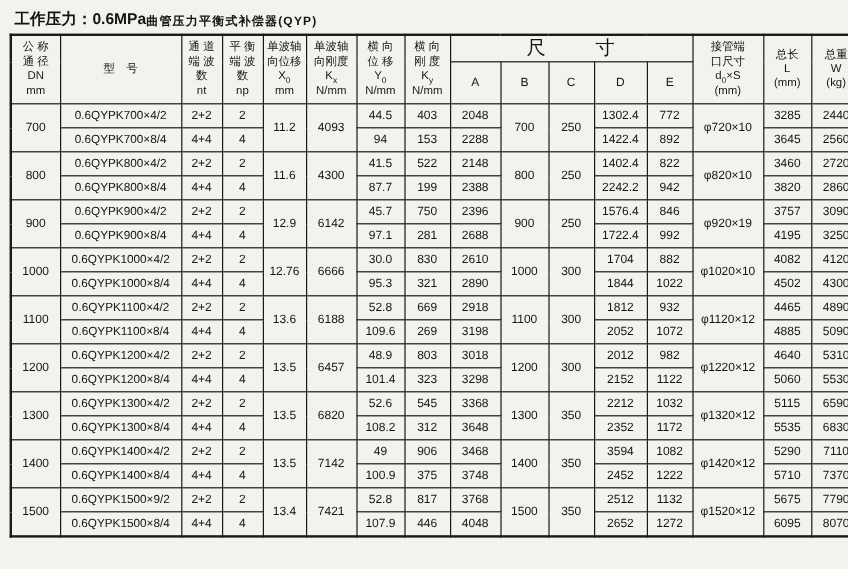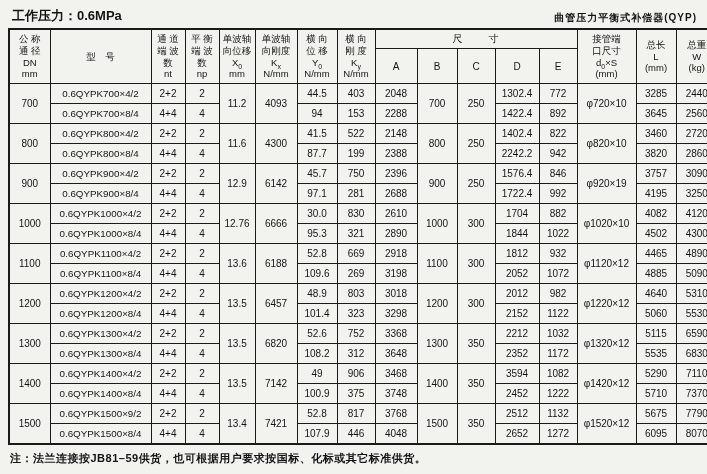--- a/index.html
+++ b/index.html
@@ -4,28 +4,28 @@
 <style>
   html,body{margin:0;padding:0;}
   body{
     width:707px;height:474px;
     background:#f2f2ef;
     font-family:"Liberation Sans","DejaVu Sans",sans-serif;
     color:#141414;
     -webkit-font-smoothing:antialiased;
   }
   .page{box-sizing:border-box;width:707px;height:474px;padding:5px 8px 0 8px;}
-  .titlebar{display:flex;justify-content:space-between;align-items:flex-end;padding:2px 2px 3px 4px;}
+  .titlebar{display:flex;align-items:flex-end;padding:2px 2px 3px 4px;}
   .title-left{font-size:13px;font-weight:bold;}
   .title-right{font-size:10px;font-weight:bold;letter-spacing:1px;}
   table{border-collapse:collapse;table-layout:fixed;width:691px;border:2px solid #1a1a1a;background:transparent;}
   th,td{border:1px solid #1a1a1a;text-align:center;vertical-align:middle;padding:0 1px;overflow:hidden;}
   th{font-weight:normal;font-size:9.5px;}
   th .hline{line-height:1.25;white-space:nowrap;}
-  thead .size-label{font-size:10px;letter-spacing:2.6em;padding-left:2.6em;white-space:nowrap;height:18px;margin-top:24px;}
+  thead .size-label{font-size:16px;letter-spacing:2.6em;padding-left:2.6em;white-space:nowrap;height:18px;margin-top:24px;}
   thead tr.subrow th{font-size:10px;height:34px;}
   td{font-size:10px;height:19px;white-space:nowrap;}
   td.model-cell{font-size:9.8px;}
   sub{font-size:7px;line-height:0;}
   .note{font-size:11px;font-weight:600;padding:6px 0 0 2px;letter-spacing:0.5px;}
 </style>
 </head>
 <body>
 
 <div class="page">
@@ -308,21 +308,21 @@
           <td>5530</td>
         </tr>
         <tr>
           <td rowspan="2">1300</td>
           <td class="model-cell">0.6QYPK1300×4/2</td>
           <td>2+2</td>
           <td>2</td>
           <td rowspan="2">13.5</td>
           <td rowspan="2">6820</td>
           <td>52.6</td>
-          <td>752</td>
+          <td>545</td>
           <td>3368</td>
           <td rowspan="2">1300</td>
           <td rowspan="2">350</td>
           <td>2212</td>
           <td>1032</td>
           <td rowspan="2">φ1320×12</td>
           <td>5115</td>
           <td>6590</td>
         </tr>
         <tr>
@@ -393,14 +393,13 @@
           <td>446</td>
           <td>4048</td>
           <td>2652</td>
           <td>1272</td>
           <td>6095</td>
           <td>8070</td>
         </tr>
       </tbody>
   </table>
 
-  <div class="note">注：法兰连接按JB81–59供货，也可根据用户要求按国标、化标或其它标准供货。</div>
 </div>
 
 </body></html>

